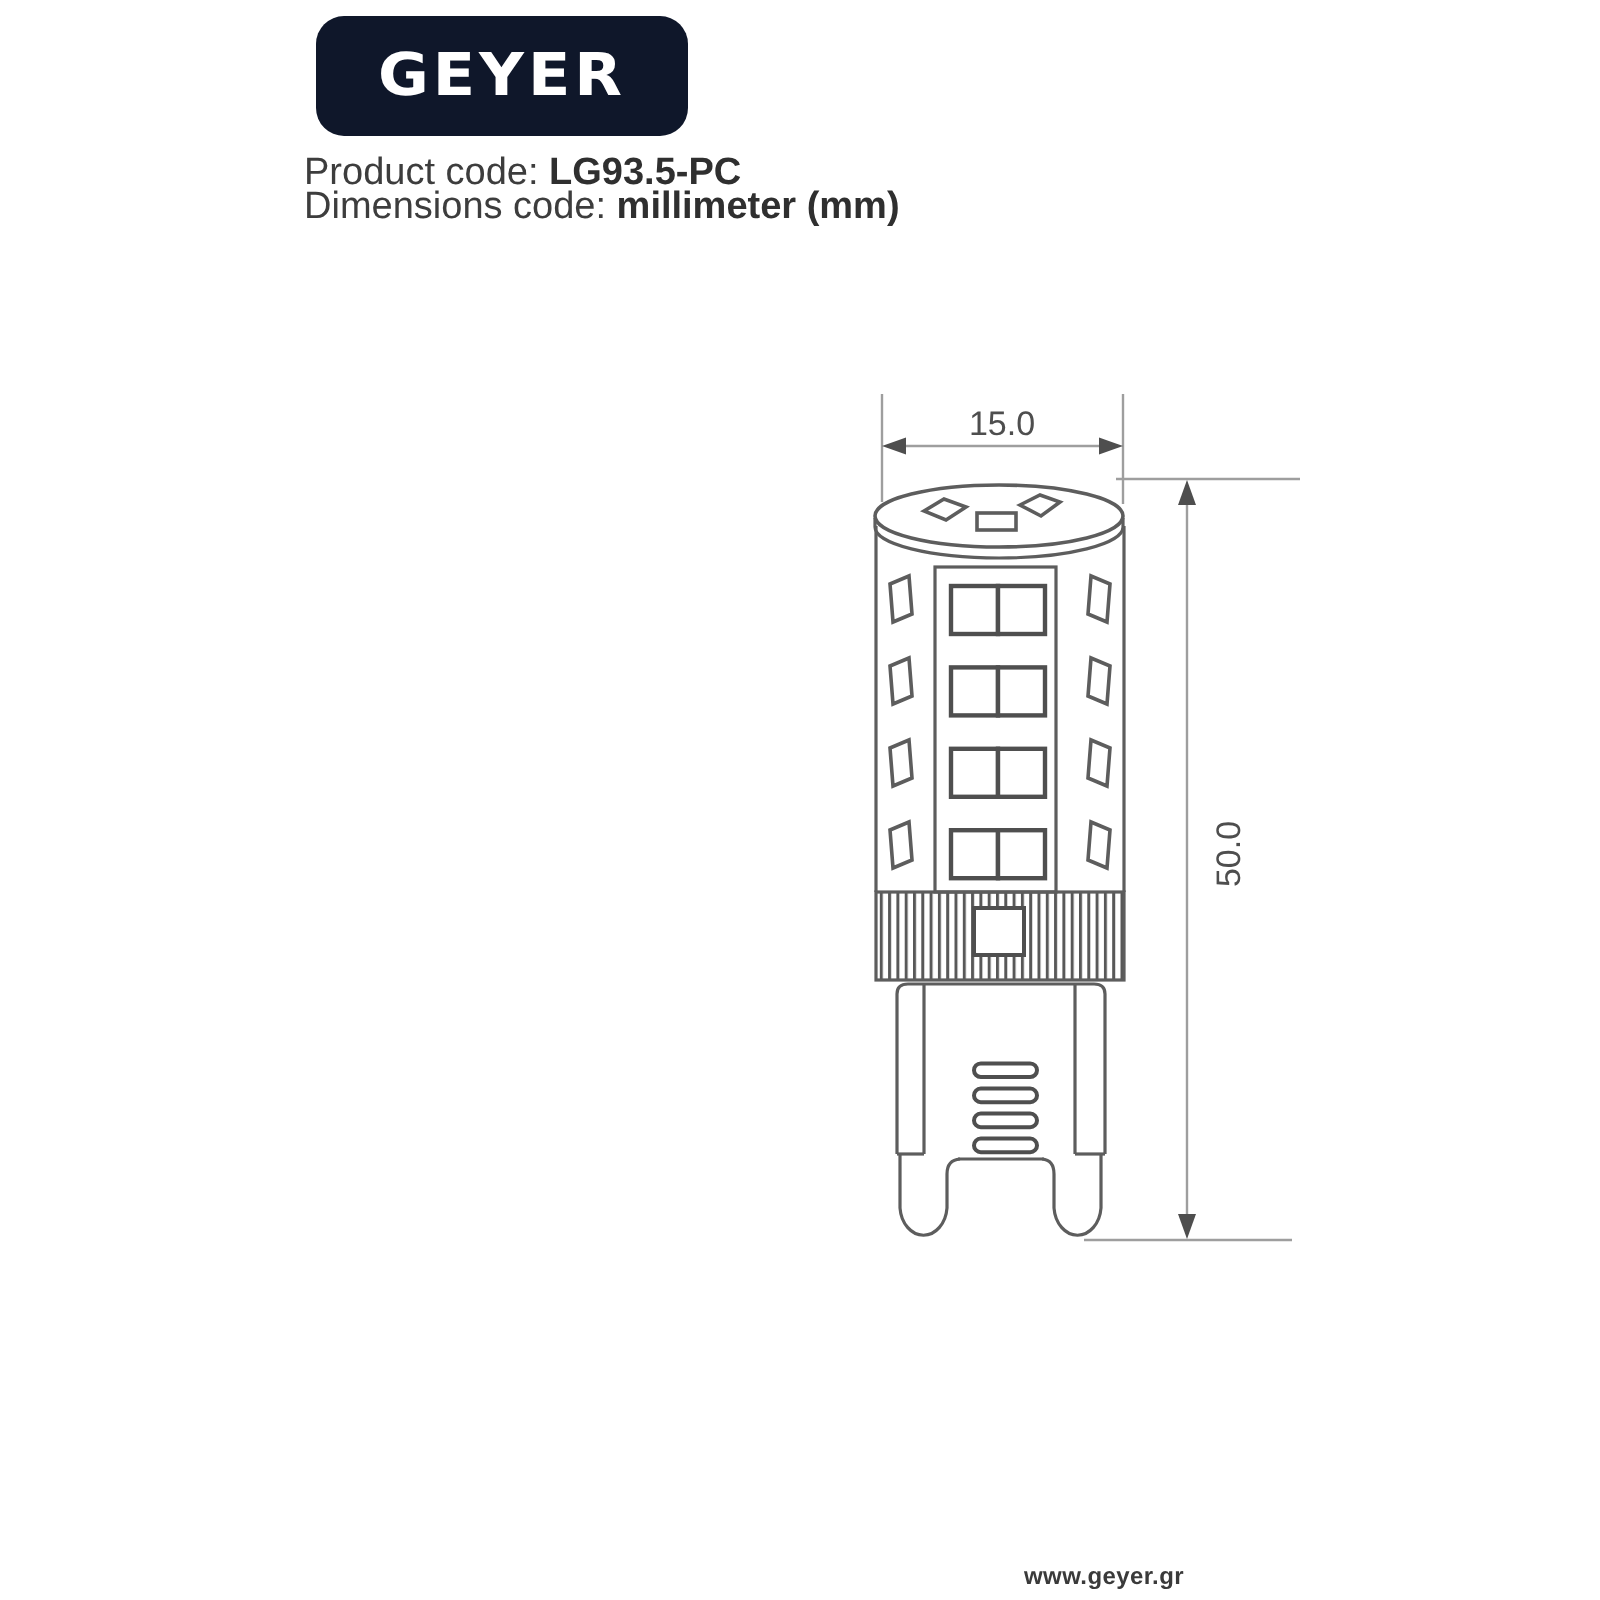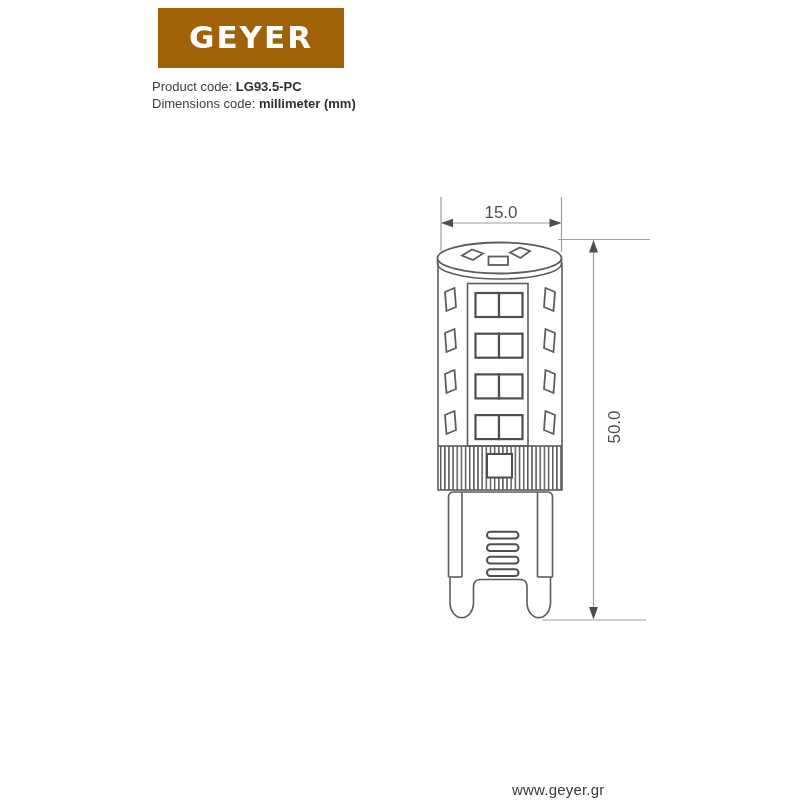--- a/index.html
+++ b/index.html
@@ -11,40 +11,40 @@
     position:absolute;left:158px;top:8px;width:186px;height:60px;
     display:flex;align-items:center;justify-content:center;
   }
   .logo-text{
     color:#fff;font-weight:700;font-size:31px;letter-spacing:2px;
     font-family:"DejaVu Sans", sans-serif;
     transform:scaleY(0.95);
   }
   .product-block{
     position:absolute;left:152px;top:78px;
-    font-size:13px;line-height:17px;color:#3d3d3d;
+    font-size:19px;line-height:17px;color:#3d3d3d;
     font-family:"Liberation Sans", sans-serif;
   }
   .product-row b{font-weight:700;color:#2f2f2f;}
   .drawing-svg{position:absolute;left:400px;top:160px;}
   .website{
     position:absolute;left:512px;top:781px;
-    font-size:15px;font-weight:400;color:#3a3a3a;letter-spacing:0.2px;
+    font-size:12px;font-weight:700;color:#3a3a3a;letter-spacing:0.2px;
   }
   svg text{
     font-family:"Liberation Sans", sans-serif;
     font-size:17px;fill:#4e4e4e;
   }
 </style>
 </head>
 <body>
 
 <div class="page">
 
-  <div class="logo" id="logo-box" style="background: #a16207;">
+  <div class="logo" id="logo-box" style="background: #0f172a; border-radius: 14px;">
     <span class="logo-text" style="color: rgb(255, 255, 255);">GEYER</span>
   </div>
 
   <div class="product-block">
     <div class="product-row"><span>Product code: </span><b>LG93.5-PC</b></div>
     <div class="product-row"><span>Dimensions code: </span><b>millimeter (mm)</b></div>
   </div>
 
   <svg class="drawing-svg" width="300" height="500" viewBox="400 160 300 500">
     <defs>

